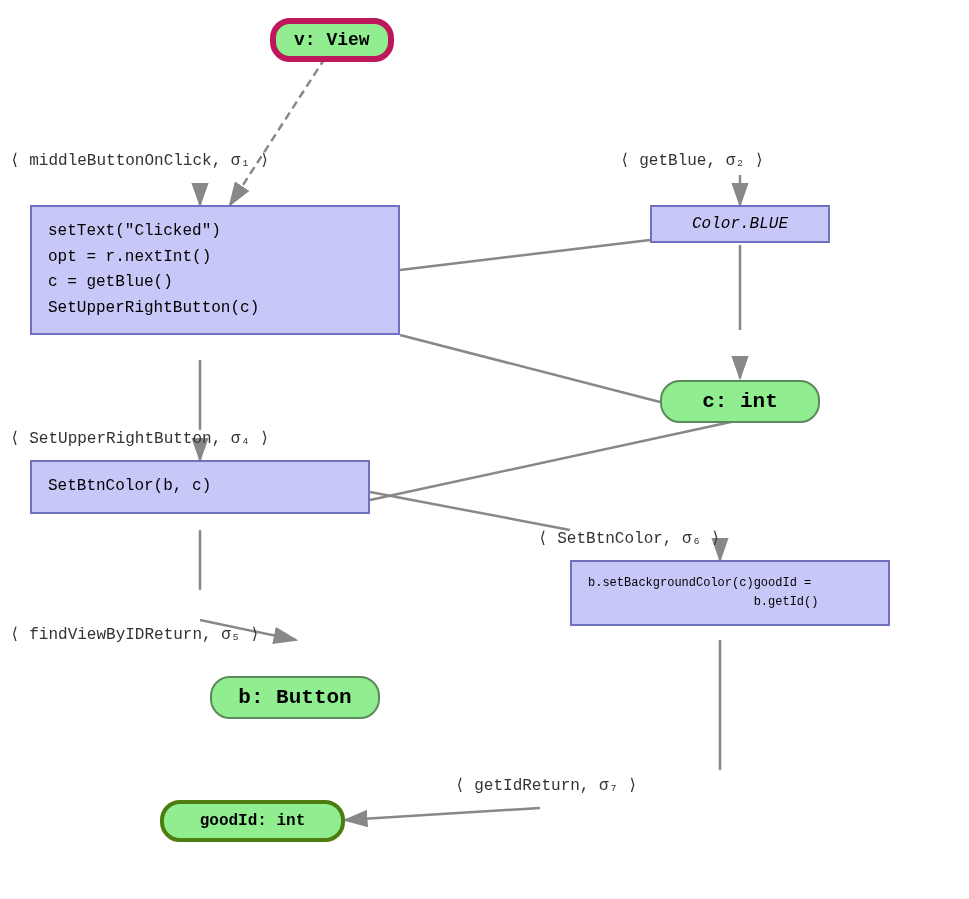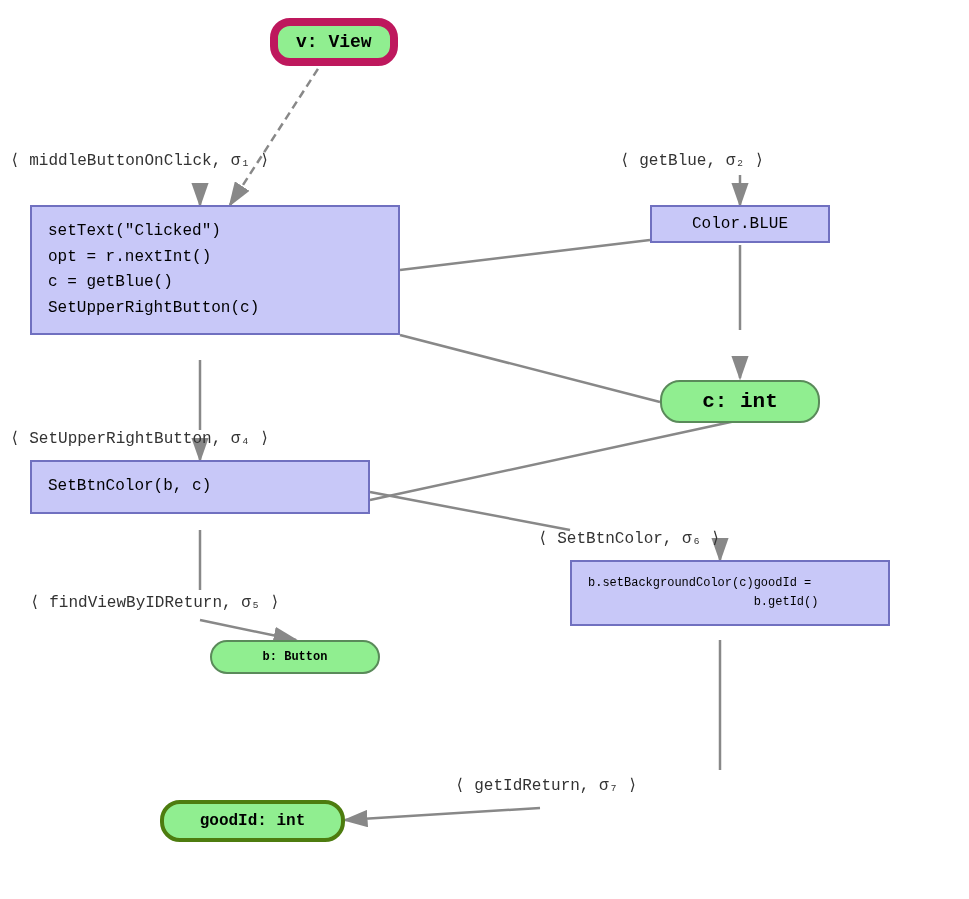--- a/index.html
+++ b/index.html
@@ -17,21 +17,21 @@
       height: 899px;
     }
     .node {
       position: absolute;
       display: flex;
       align-items: center;
       justify-content: center;
     }
     .node-view {
       background: #90ee90;
-      border: 8px solid #be185d;
+      border: 6px solid #be185d;
       border-radius: 20px;
       padding: 6px 18px;
       font-size: 18px;
       font-weight: bold;
       top: 18px;
       left: 270px;
     }
     .node-code-main {
       background: #c8c8f8;
       border: 2px solid #7070c0;
@@ -46,20 +46,21 @@
       flex-direction: column;
     }
     .node-color-blue {
       background: #c8c8f8;
       border: 2px solid #7070c0;
       padding: 8px 32px;
       font-size: 16px;
       top: 205px;
       left: 650px;
       width: 180px;
+      font-style: italic;
     }
     .node-c-int {
       background: #90ee90;
       border: 2px solid #5a8a5a;
       border-radius: 20px;
       padding: 8px 20px;
       font-size: 21px;
       font-weight: bold;
       top: 380px;
       left: 660px;
@@ -76,23 +77,23 @@
       width: 340px;
       align-items: flex-start;
       justify-content: flex-start;
       flex-direction: column;
     }
     .node-b-button {
       background: #90ee90;
       border: 2px solid #5a8a5a;
       border-radius: 20px;
       padding: 8px 20px;
-      font-size: 12px;
-      font-weight: bold;
-      top: 640px;
+      font-size: 21px;
+      font-weight: bold;
+      top: 676px;
       left: 210px;
       width: 170px;
     }
     .node-code-setbg {
       background: #c8c8f8;
       border: 2px solid #7070c0;
       padding: 12px 16px;
       font-size: 12px;
       line-height: 1.6;
       top: 560px;
@@ -219,21 +220,21 @@
   </div>
 
   <div class="node node-code-find">
     <div>SetBtnColor(b, c)</div>
   </div>
 
   <div class="label" style="top:528px; left:538px;">
     <span>⟨ SetBtnColor, σ₆ ⟩</span>
   </div>
 
-  <div class="label" style="top:592px; left:10px;margin-left:20px;">
+  <div class="label" style="top:624px; left:10px;">
     <span>⟨ findViewByIDReturn, σ₅ ⟩</span>
   </div>
 
   <div class="node node-b-button">
     <span>b: Button</span>
   </div>
 
   <div class="node node-code-setbg">
     <div>b.setBackgroundColor(c)</div>
     <div>goodId = b.getId()</div>

